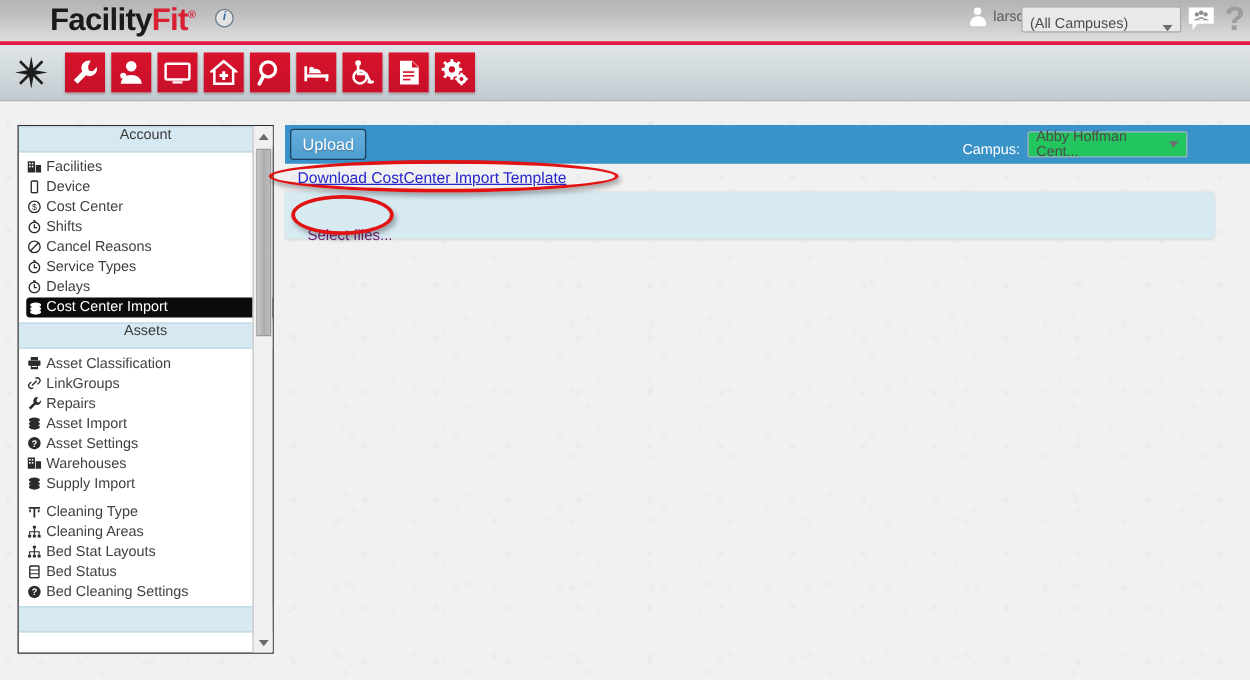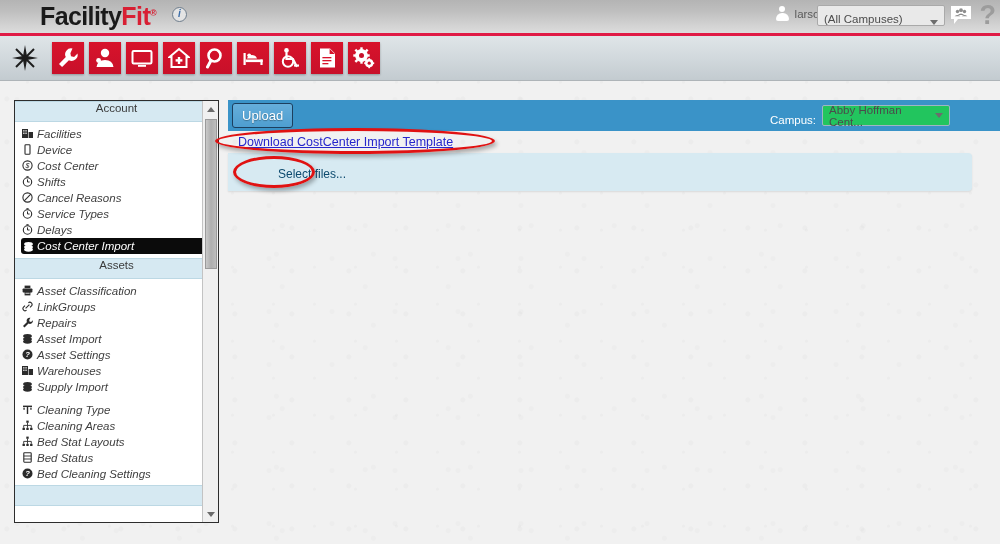--- a/index.html
+++ b/index.html
@@ -136,21 +136,21 @@
   .nav-item .ni-ico {
     position:absolute; left:6px; top:1px; width:12px; height:12px;
     display:flex; align-items:center; justify-content:center;
     font-size:10px; color:#2b2b2b; line-height:1;
   }
   .nav-item.active {
     background:#0b0b0b; color:#fff; border-radius:3px;
     margin-left:6px; padding-left:16px; width:202px; height:16px;
   }
   .nav-item.active .ni-ico { color:#fff; left:1px; top:2px; }
-  .nav-list { padding:3px 0 4px 0;font-style:italic; }
+  .nav-list { padding:3px 0 4px 0; }
 
   
   #sb-track {
     position:absolute; right:0; top:0; width:16px; height:421px;
     background:#f0f0f0; border-left:1px solid #c3c3c3;
   }
   .sb-arrow {
     width:16px; height:16px; display:flex;align-items:center;justify-content:center;
     background:#f0f0f0;
   }
@@ -197,22 +197,22 @@
     color:#2626cc; font-size:12.5px; text-decoration:underline;
     cursor:pointer;
   }
   #dropzone {
     position:absolute; left:228px; top:153px; width:744px; height:38px;
     background:#d7eaf2;
     border-radius:0 4px 4px 0;
     box-shadow:0 1px 2px rgba(0,0,0,0.10);
   }
   #select-files {
-    position:absolute; left:18px; top:14px;
-    color:#0c4a6e; font-size:12px;margin-left:32px;
+    position:absolute; left:18px; top:28px;
+    color:#701a75; font-size:12px;
   }
 
   
   .annot { position:absolute; pointer-events:none; }
   .ellipse {
     border:3px solid #e01212; border-radius:50%;
     box-shadow:2px 3px 4px rgba(0,0,0,0.30);
   }
   #annot-download { left:215px; top:128px; width:280px; height:26px; }
   #annot-select   { left:233px; top:156px; width:82px;  height:32px; }

